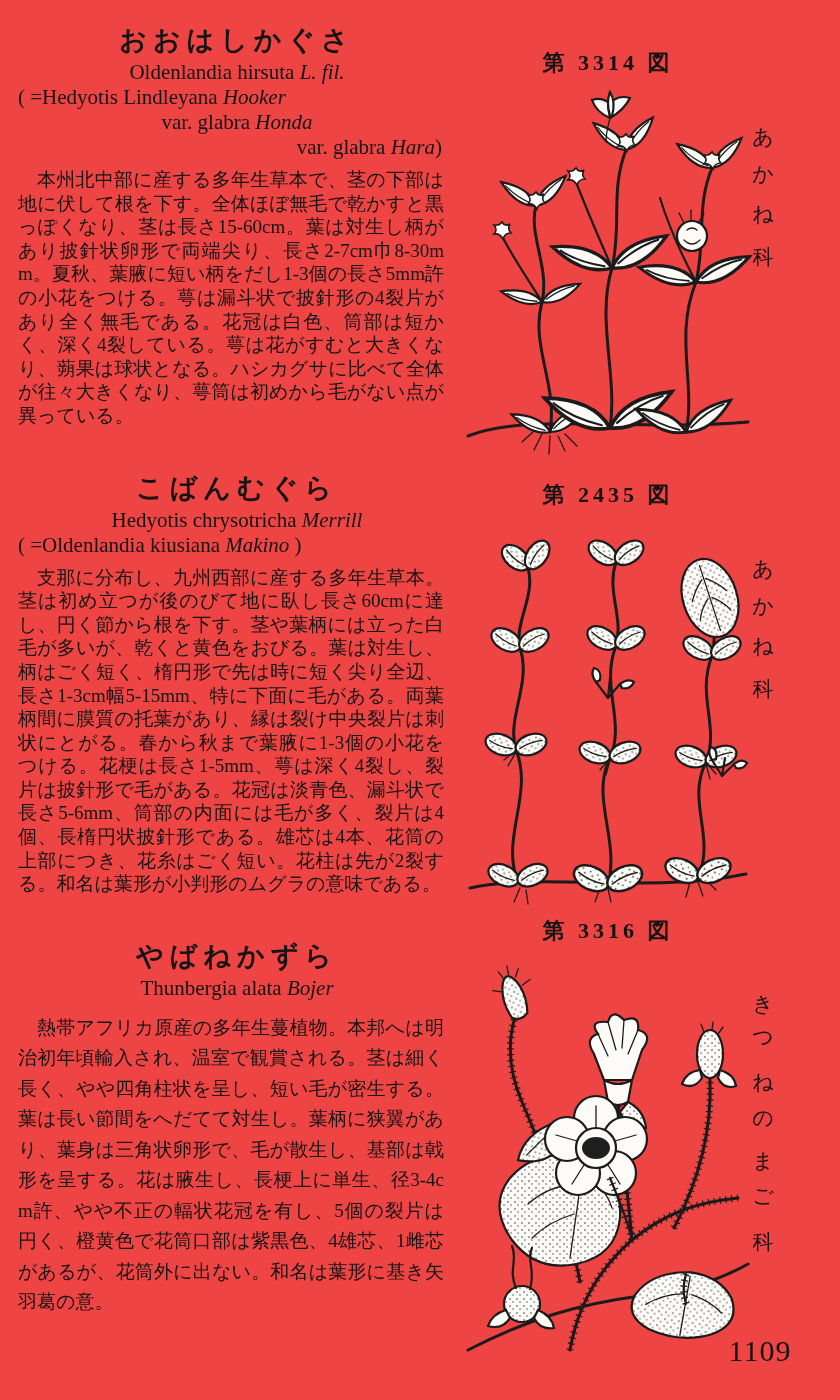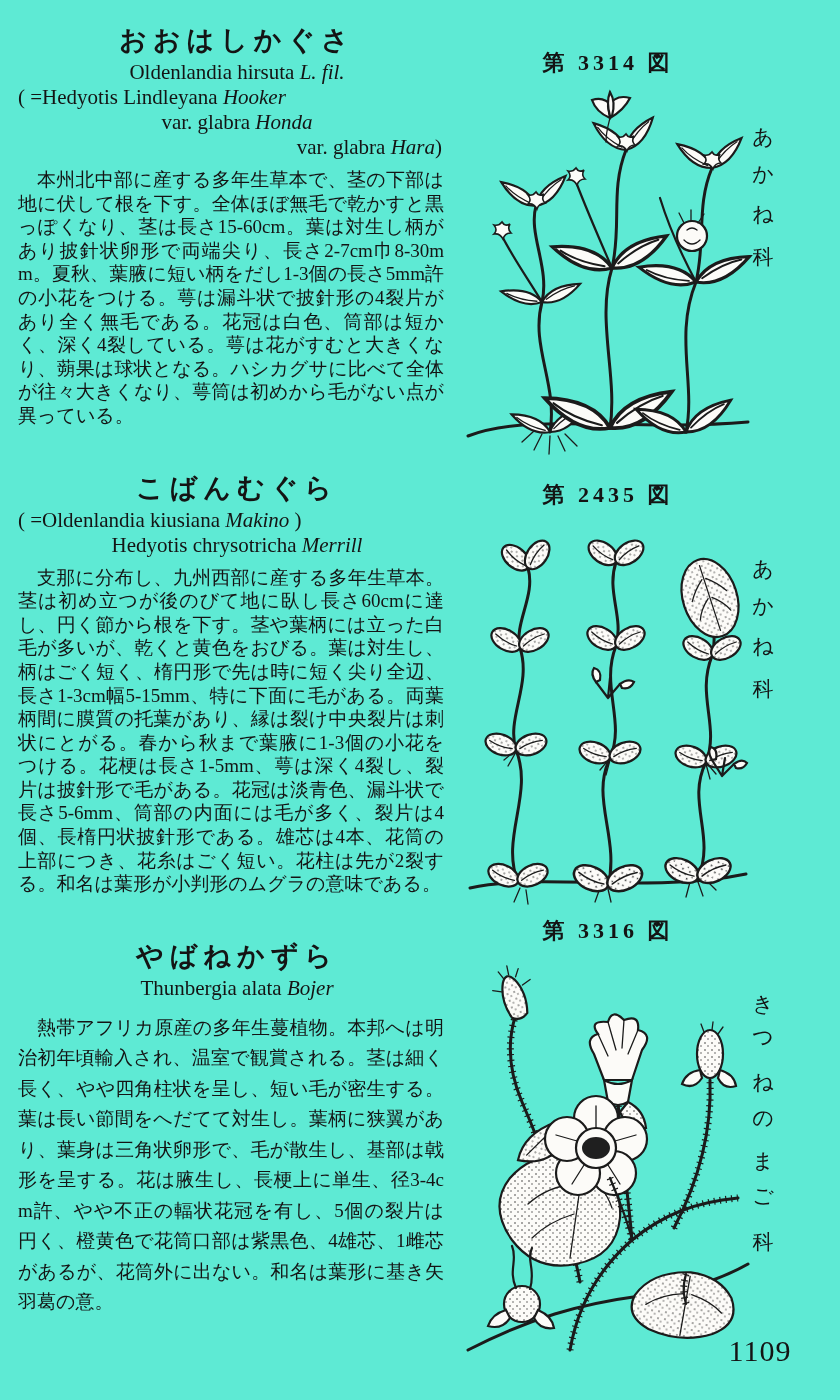--- a/index.html
+++ b/index.html
@@ -1,20 +1,20 @@
 <!DOCTYPE html>
 <html><head>
 <meta charset="utf-8">
 <style>
   html,body{margin:0;padding:0;}
   body{background:#e8e6e0;}
   .page{
     position:relative;
     width:840px;height:1400px;
-    background:#5eead4;
+    background:#ef4444;
     color:#141414;
     font-family:"Liberation Serif","DejaVu Serif",serif;
     overflow:hidden;
   }
   
   .text-col{position:absolute;left:18px;top:22px;width:438px;}
   .entry{margin:0;}
   .entry + .entry{margin-top:42px;}
   .jtitle{
     margin:0 0 2px 0;
@@ -80,22 +80,22 @@
       <h2 class="jtitle">おおはしかぐさ</h2>
       <div class="latin c"><span>Oldenlandia hirsuta </span><i>L. fil.</i><span></span></div>
       <div class="latin l"><span>( =Hedyotis Lindleyana </span><i>Hooker</i><span></span></div>
       <div class="latin c"><span>var. glabra </span><i>Honda</i><span></span></div>
       <div class="latin r"><span>var. glabra </span><i>Hara</i><span>)</span></div>
       <p class="jbody">本州北中部に産する多年生草本で、茎の下部は地に伏して根を下す。全体ほぼ無毛で乾かすと黒っぽくなり、茎は長さ15-60cm。葉は対生し柄があり披針状卵形で両端尖り、長さ2-7cm巾8-30mm。夏秋、葉腋に短い柄をだし1-3個の長さ5mm許の小花をつける。萼は漏斗状で披針形の4裂片があり全く無毛である。花冠は白色、筒部は短かく、深く4裂している。萼は花がすむと大きくなり、蒴果は球状となる。ハシカグサに比べて全体が往々大きくなり、萼筒は初めから毛がない点が異っている。</p>
     </section>
 
     <section class="entry">
       <h2 class="jtitle">こばんむぐら</h2>
+      <div class="latin c"><span>Hedyotis chrysotricha </span><i>Merrill</i><span></span></div>
       <div class="latin l"><span>( =Oldenlandia kiusiana </span><i>Makino</i><span> )</span></div>
-      <div class="latin c"><span>Hedyotis chrysotricha </span><i>Merrill</i><span></span></div>
       <p class="jbody">支那に分布し、九州西部に産する多年生草本。茎は初め立つが後のびて地に臥し長さ60cmに達し、円く節から根を下す。茎や葉柄には立った白毛が多いが、乾くと黄色をおびる。葉は対生し、柄はごく短く、楕円形で先は時に短く尖り全辺、長さ1-3cm幅5-15mm、特に下面に毛がある。両葉柄間に膜質の托葉があり、縁は裂け中央裂片は刺状にとがる。春から秋まで葉腋に1-3個の小花をつける。花梗は長さ1-5mm、萼は深く4裂し、裂片は披針形で毛がある。花冠は淡青色、漏斗状で長さ5-6mm、筒部の内面には毛が多く、裂片は4個、長楕円状披針形である。雄芯は4本、花筒の上部につき、花糸はごく短い。花柱は先が2裂する。和名は葉形が小判形のムグラの意味である。</p>
     </section>
 
     <section class="entry wide">
       <h2 class="jtitle">やばねかずら</h2>
       <div class="latin c"><span>Thunbergia alata </span><i>Bojer</i><span></span></div>
       <p class="jbody">熱帯アフリカ原産の多年生蔓植物。本邦へは明治初年頃輸入され、温室で観賞される。茎は細く長く、やや四角柱状を呈し、短い毛が密生する。葉は長い節間をへだてて対生し。葉柄に狭翼があり、葉身は三角状卵形で、毛が散生し、基部は戟形を呈する。花は腋生し、長梗上に単生、径3-4cm許、やや不正の輻状花冠を有し、5個の裂片は円く、橙黄色で花筒口部は紫黒色、4雄芯、1雌芯があるが、花筒外に出ない。和名は葉形に基き矢羽葛の意。</p>
     </section>
 
   </div>

